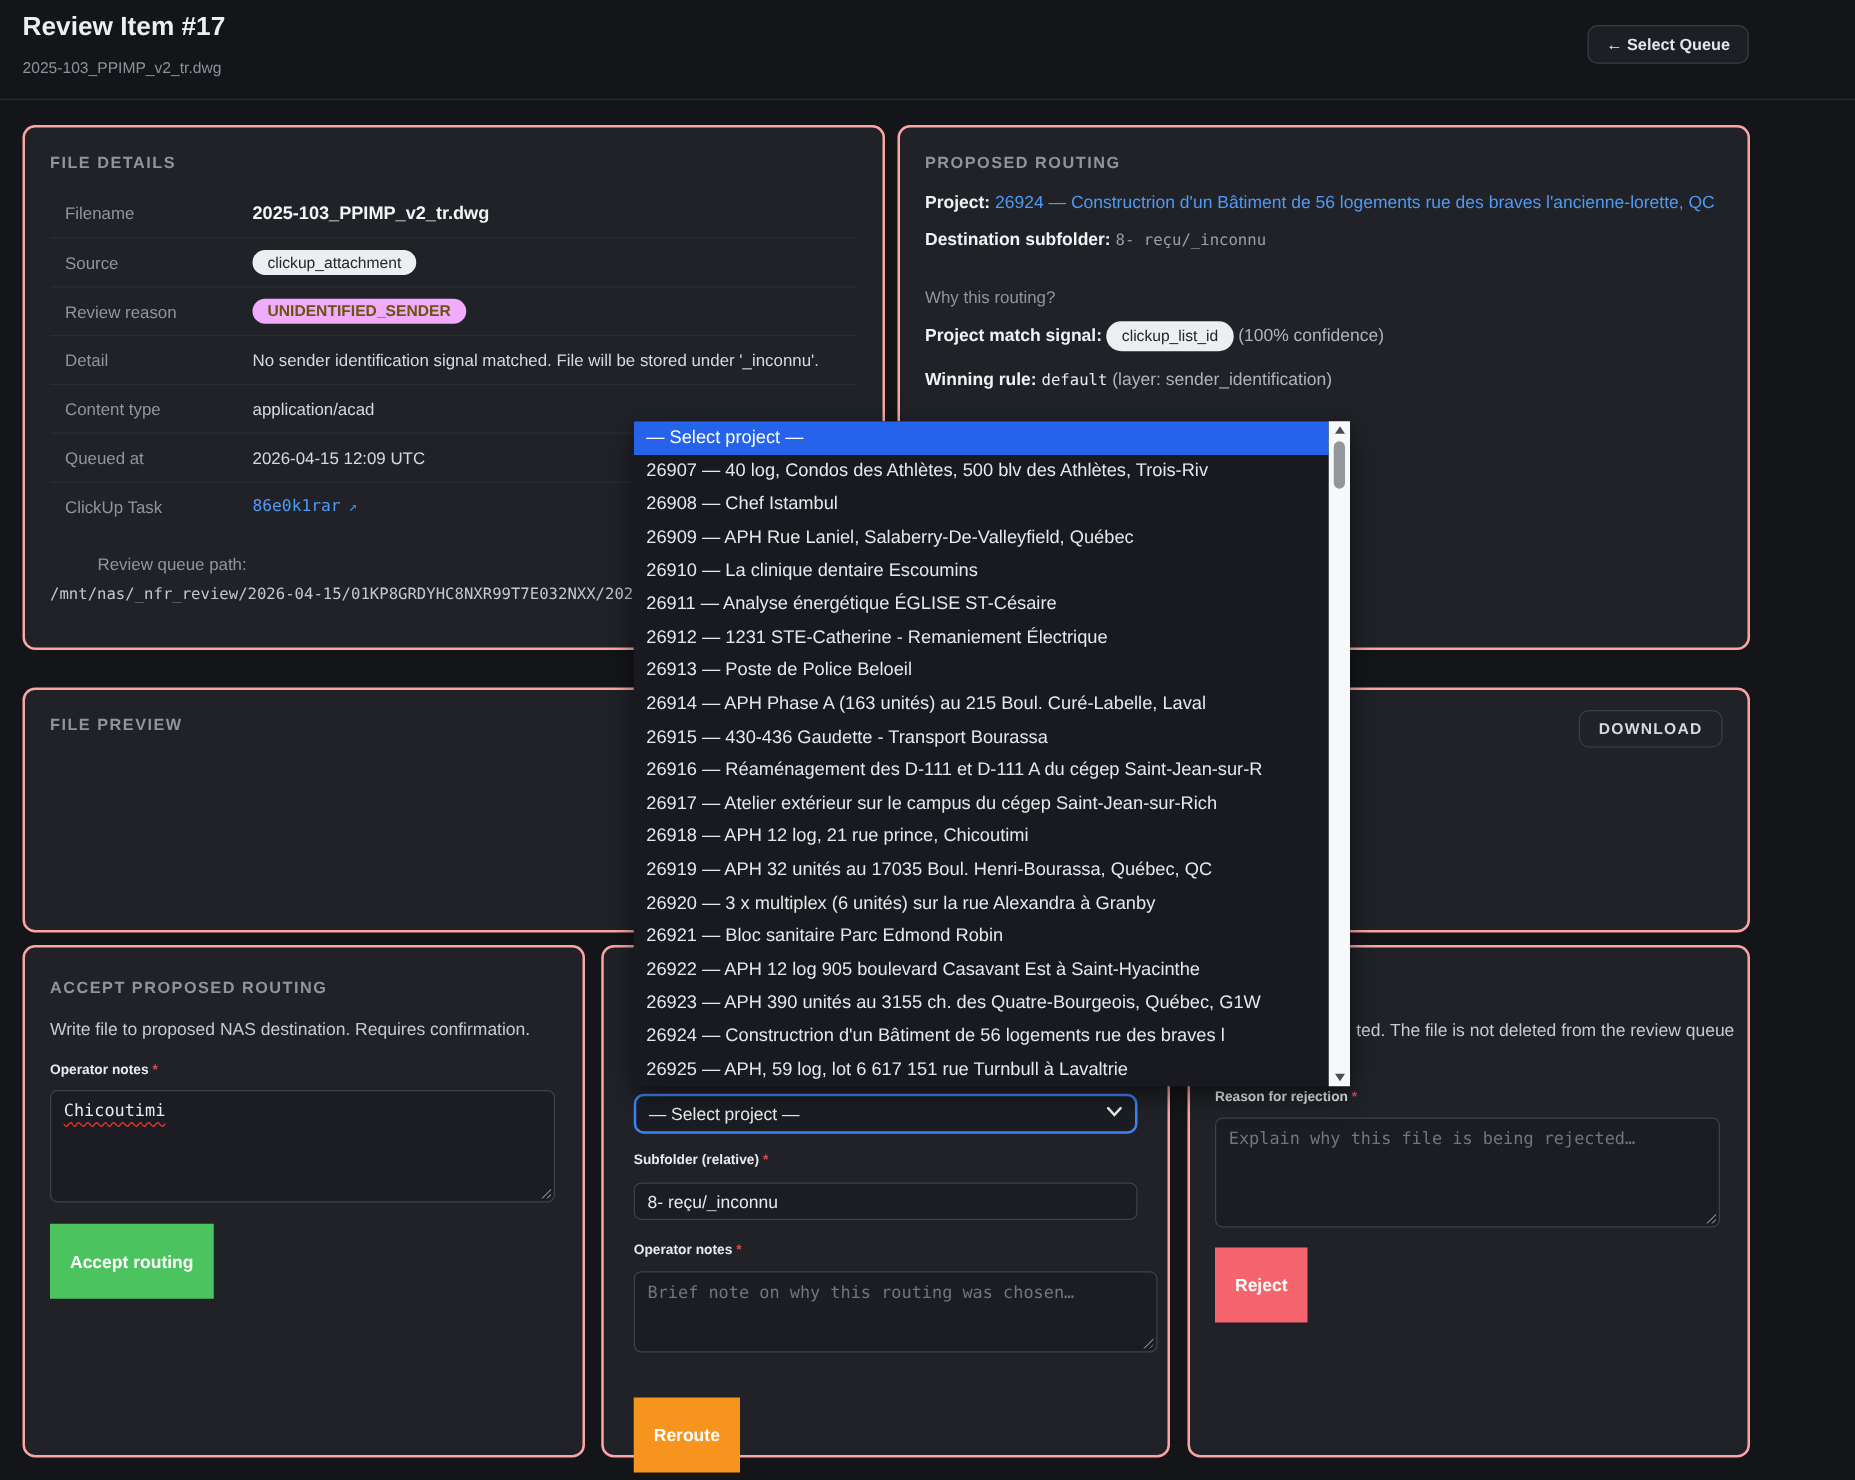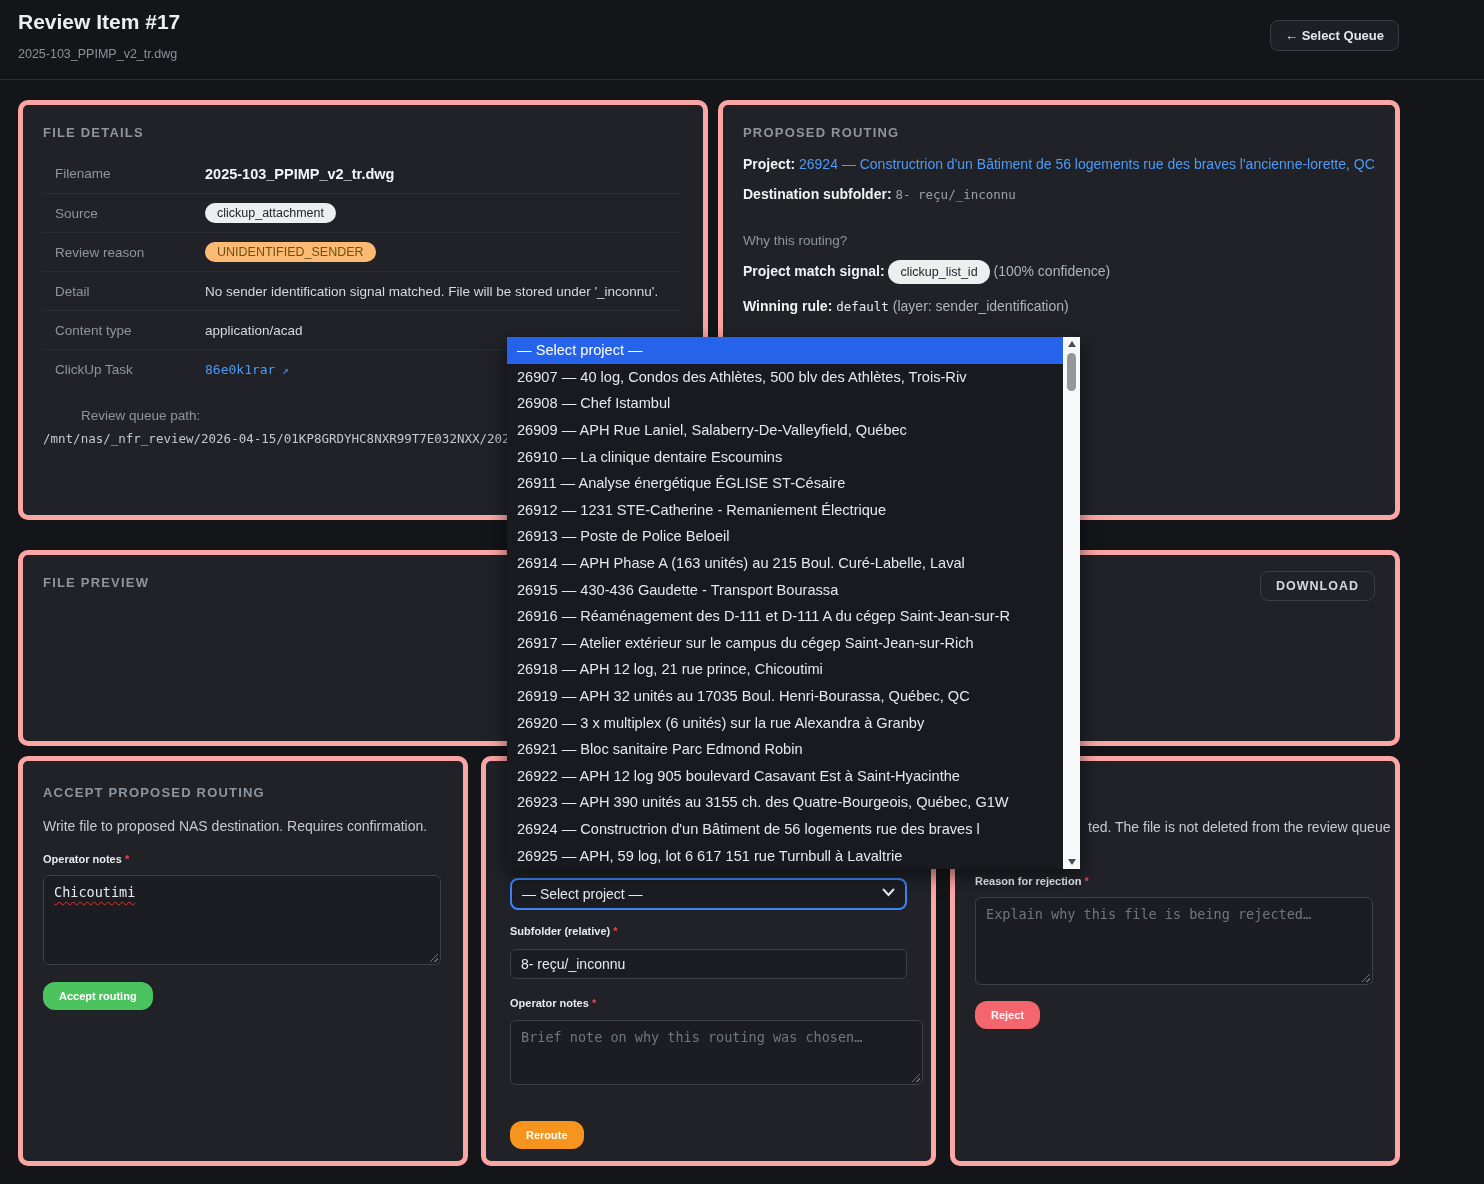--- a/index.html
+++ b/index.html
@@ -18,40 +18,40 @@
   .page-subtitle { position:absolute; left:18px; top:47px; font-size:12.5px; color:#8b919a; }
   .back-btn {
     position:absolute; right:85px; top:20px; height:31px; padding:0 14px;
     background:#1d1f24; border:1px solid #3a3d45; border-radius:8px;
     color:#e3e6ea; font-size:13px; font-weight:bold; cursor:pointer;
     font-family:"Liberation Sans", sans-serif;
   }
   .header-divider { position:absolute; left:0; top:79px; width:1484px; height:1px; background:#2a2d34; }
 
   
-  .card { position:absolute; background:#202228; border:5px solid #fca5a5; border-radius:10px; }
+  .card { position:absolute; background:#202228; border:2px solid #fca5a5; border-radius:10px; }
   .card-title { font-size:13px; font-weight:bold; letter-spacing:1.2px; color:#8f959e; }
 
   #file-details { left:18px; top:100px; width:690px; height:420px; padding:20px; }
   #proposed-routing { left:718px; top:100px; width:682px; height:420px; padding:20px; }
   #file-preview { left:18px; top:550px; width:1382px; height:196px; padding:20px; }
   #accept-card { left:18px; top:756px; width:450px; height:410px; }
   #reroute-card { left:481px; top:756px; width:455px; height:410px; }
   #reject-card { left:950px; top:756px; width:450px; height:410px; }
 
   
   .fd-table { margin-top:14px; }
   .fd-row { display:flex; align-items:center; min-height:39px; padding:6px 12px; border-top:1px solid #2b2e35; }
   .fd-row:first-child { border-top:none; }
   .fd-label { flex:0 0 150px; font-size:13.5px; color:#8f959e; }
   .fd-value { font-size:13.5px; color:#d6d9de; }
   .fd-value.strong { font-weight:bold; font-size:14.5px; color:#f2f4f6; }
   .badge { display:inline-block; padding:3px 12px; border-radius:999px; font-size:12.5px; }
   .badge-light { background:#eceef0; color:#22252a; }
-  .badge-warn { background:#fdba74; color:#6b5310; font-weight:normal; }
+  .badge-warn { background:#f0abfc; color:#6b5310; font-weight:bold; }
   a.link { color:#4e9af5; text-decoration:none; font-size:13px; }
   .ext-arrow { font-size:11px; color:#4e9af5; }
   .queue-path-label { margin-top:20px; font-size:13.5px; color:#8f959e;margin-left:38px; }
   .queue-path { margin-top:8px; font-size:12.5px; color:#c3c8cf; white-space:nowrap; overflow:hidden; }
 
   
   .pr-line { margin-top:14px; font-size:14px; color:#eceef0; line-height:1.45; }
   .pr-line b { color:#f0f2f4; }
   .pr-link { color:#4e9af5; text-decoration:none; }
   .pr-mono { font-family:"DejaVu Sans Mono", monospace; font-size:12.5px; color:#9aa0a8; }
@@ -75,21 +75,21 @@
     width:100%; height:100%; background:transparent; border:none; outline:none; resize:none;
     font-family:"DejaVu Sans Mono", monospace; font-size:13.5px; color:#e8eaed; padding:8px 10px;
   }
   .ta-wrap textarea::placeholder { color:#70767f; }
   .resize-handle {
     position:absolute; right:2px; bottom:2px; width:10px; height:10px;
     background:repeating-linear-gradient(315deg, transparent 0 2px, #6b7078 2px 3px);
     clip-path:polygon(100% 0, 100% 100%, 0 100%);
     pointer-events:none;
   }
-  .btn { border:none; border-radius:12px; padding:8px 16px; font-size:11px; font-weight:bold; color:#fff; cursor:pointer; font-family:"Liberation Sans", sans-serif; }
+  .btn { border:none; border-radius:0; padding:22px 16px; font-size:14px; font-weight:bold; color:#fff; cursor:pointer; font-family:"Liberation Sans", sans-serif; }
   .btn-green { background:#4bc45f; }
   .btn-orange { background:#f7941d; }
   .btn-red { background:#f4656d; }
 
   
   #accept-card .card-title { position:absolute; left:20px; top:24px;text-align:right; }
   .accept-desc { position:absolute; left:20px; top:57px; font-size:14px; color:#c6cad1; }
   #accept-card .field-label { position:absolute; left:20px; top:92px; }
   #accept-notes { left:20px; top:114px; right:22px; height:90px; }
   .misspelled-box {
@@ -166,20 +166,24 @@
         <div class="fd-label">Review reason</div>
         <span class="badge badge-warn">UNIDENTIFIED_SENDER</span>
       </div>
       <div class="fd-row">
         <div class="fd-label">Detail</div>
         <div class="fd-value">No sender identification signal matched. File will be stored under '_inconnu'.</div>
       </div>
       <div class="fd-row">
         <div class="fd-label">Content type</div>
         <div class="fd-value">application/acad</div>
+      </div>
+      <div class="fd-row">
+        <div class="fd-label">Queued at</div>
+        <div class="fd-value">2026-04-15 12:09 UTC</div>
       </div>
       <div class="fd-row">
         <div class="fd-label">ClickUp Task</div>
         <a href="#" class="link mono">86e0k1rar<span class="ext-arrow"> ↗</span></a>
       </div>
     </div>
   <div class="queue-path-label">Review queue path:</div>
   <div class="queue-path mono">/mnt/nas/_nfr_review/2026-04-15/01KP8GRDYHC8NXR99T7E032NXX/2025-103_P</div>
 </div>
 

